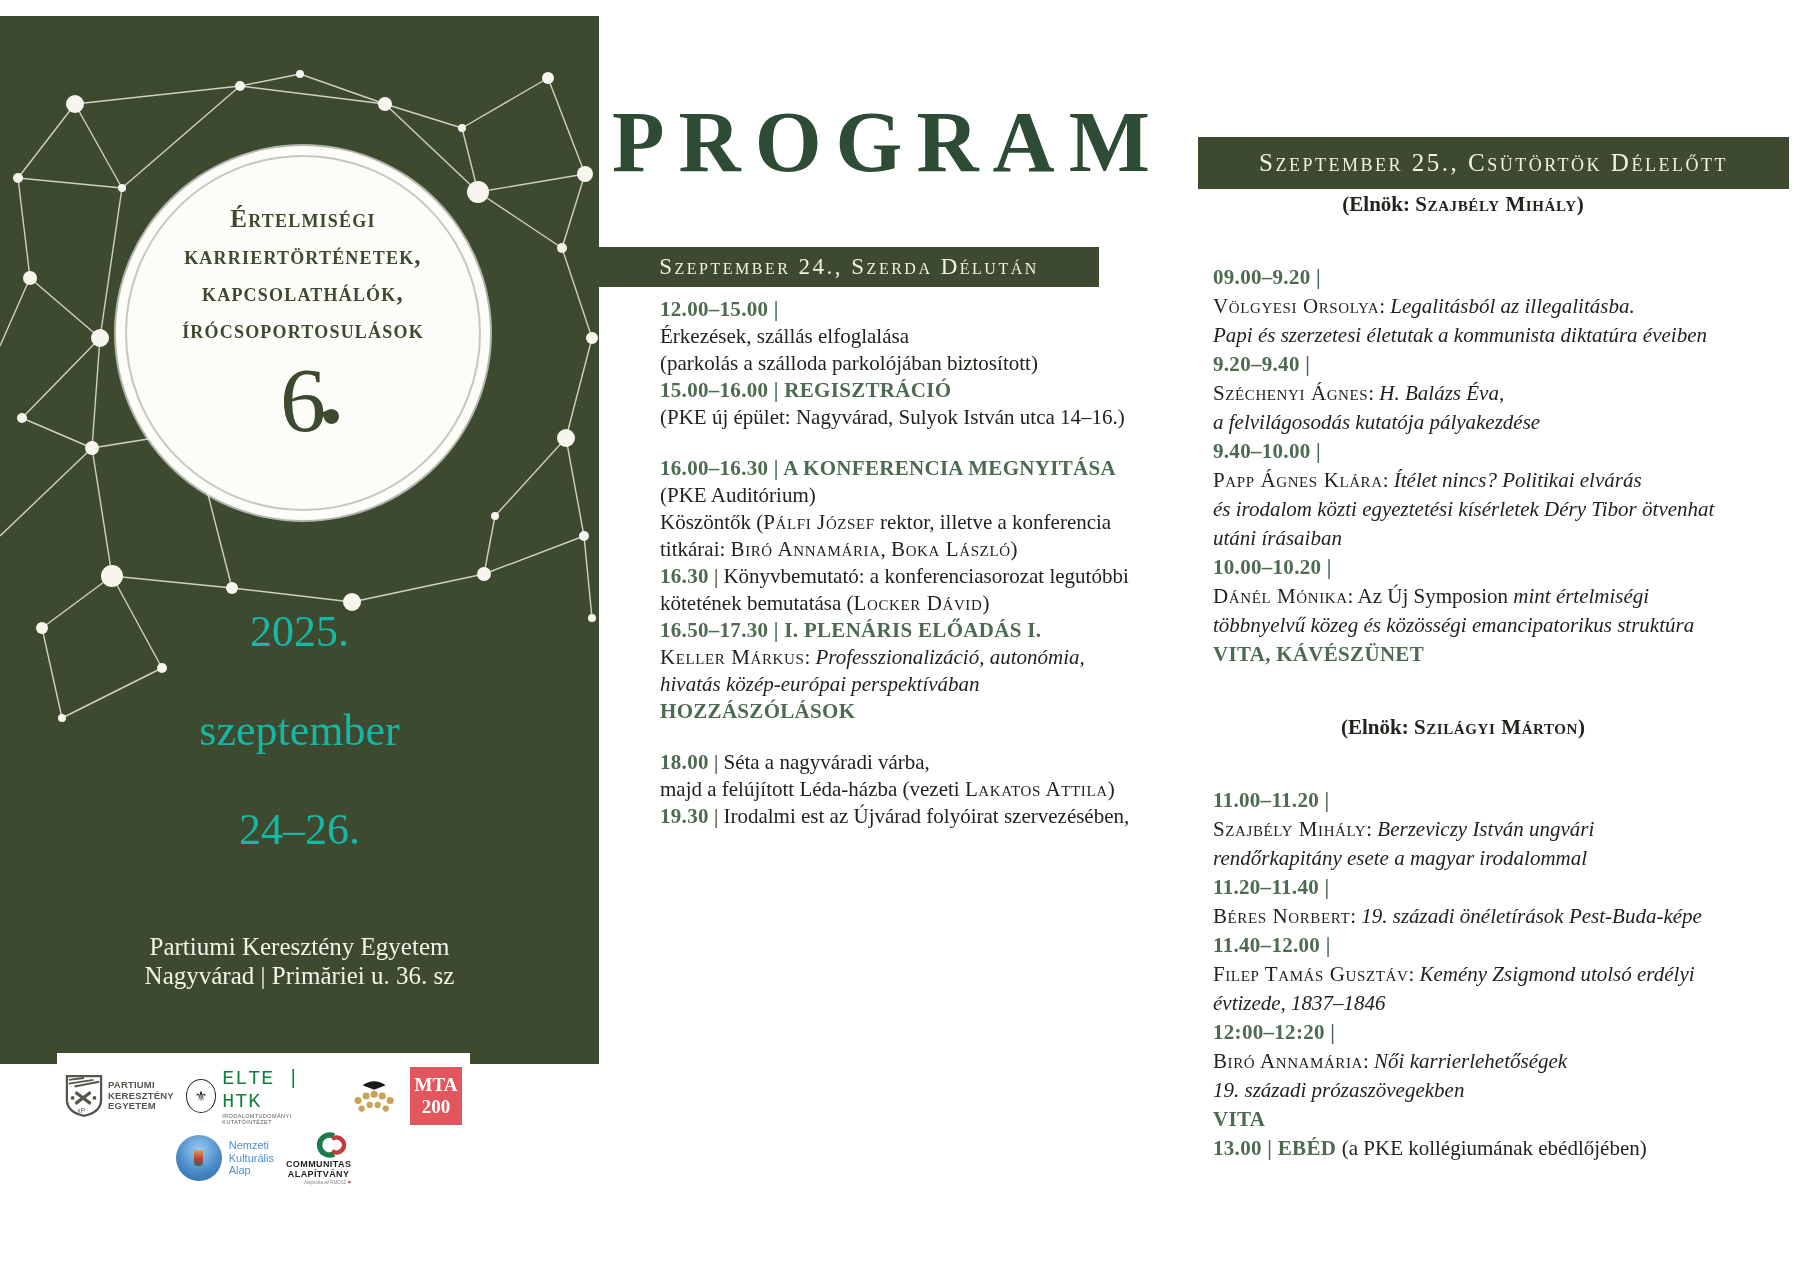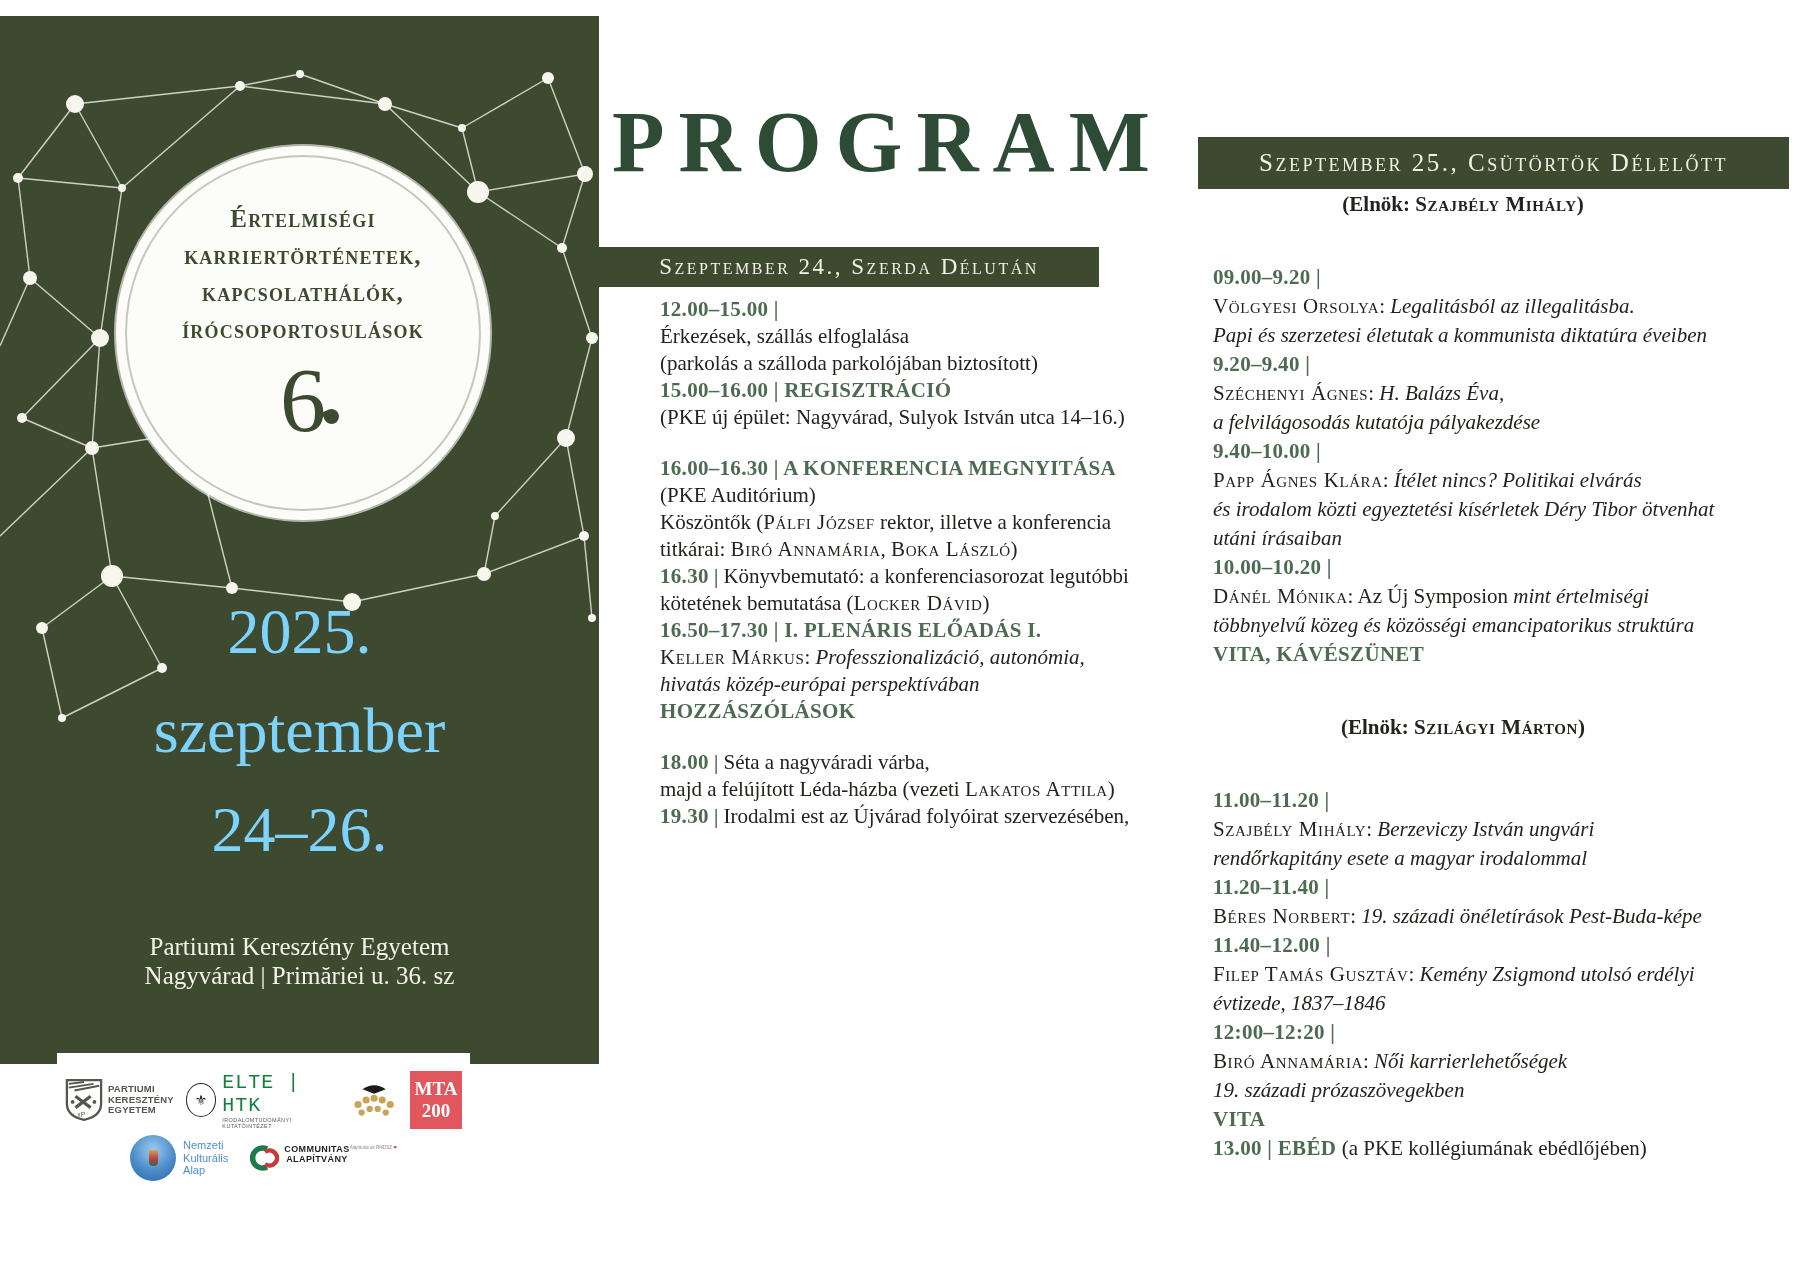--- a/index.html
+++ b/index.html
@@ -34,21 +34,21 @@
   .emblem-number{
     position:relative;display:inline-block;margin-top:4px;color:var(--green);
     font-size:92px;line-height:96px;font-weight:400;
   }
   .emblem-number::after{
     content:"";position:absolute;right:-13px;bottom:24px;width:15px;height:15px;
     background:var(--green);border-radius:0 50% 50% 50%;transform:rotate(-25deg);
   }
   .date-block{
     position:absolute;left:0;top:566px;width:599px;z-index:2;text-align:center;
-    color:#7dd3fc;font-size:64px;line-height:99px;
+    color:#14b8a6;font-size:44px;line-height:99px;
   }
   .address-block{
     position:absolute;left:0;top:916px;width:599px;z-index:2;text-align:center;
     color:#f4f3ea;font-size:25px;line-height:29px;
   }
   
   .logos{
     position:absolute;left:57px;top:1037px;width:413px;height:146px;background:#ffffff;z-index:3;
     font-family:"Liberation Sans","DejaVu Sans",sans-serif;
     display:flex;flex-direction:column;justify-content:center;gap:6px;padding:16px 8px;
@@ -69,21 +69,21 @@
     display:flex;flex-direction:column;justify-content:center;
   }
   .nka-logo{display:flex;align-items:center;gap:7px;}
   .nka-circle{
     width:46px;height:46px;border-radius:50%;
     background:radial-gradient(circle at 50% 32%, #9ccaf0 0%, #4a8cc8 55%, #2c66a8 100%);
     display:flex;align-items:center;justify-content:center;
   }
   .nka-crest{width:9px;height:16px;background:linear-gradient(180deg,#d8a25a 0%,#c23c3c 55%,#2e6e46 100%);border-radius:0 0 4px 4px;}
   .nka-text{font-size:11px;line-height:12.5px;color:#4a90d0;}
-  .communitas-logo{display:flex;flex-direction:row;align-items:flex-start;}
+  .communitas-logo{display:flex;flex-direction:column;align-items:flex-end;}
   .communitas-text{font-size:9px;line-height:10px;font-weight:700;color:#1f1f1f;letter-spacing:.4px;text-align:center;}
   .communitas-sub{font-size:4.5px;color:#8a8a8a;margin-top:1px;}
   .communitas-sub b{color:#c23c3c;}
   
   .program-title{
     position:absolute;left:612px;top:97px;width:540px;z-index:1;text-align:left;
     font-size:86px;line-height:90px;letter-spacing:14px;color:var(--title-green);white-space:nowrap;
   }
   .banner{
     position:absolute;background:var(--green);color:var(--banner-text);

